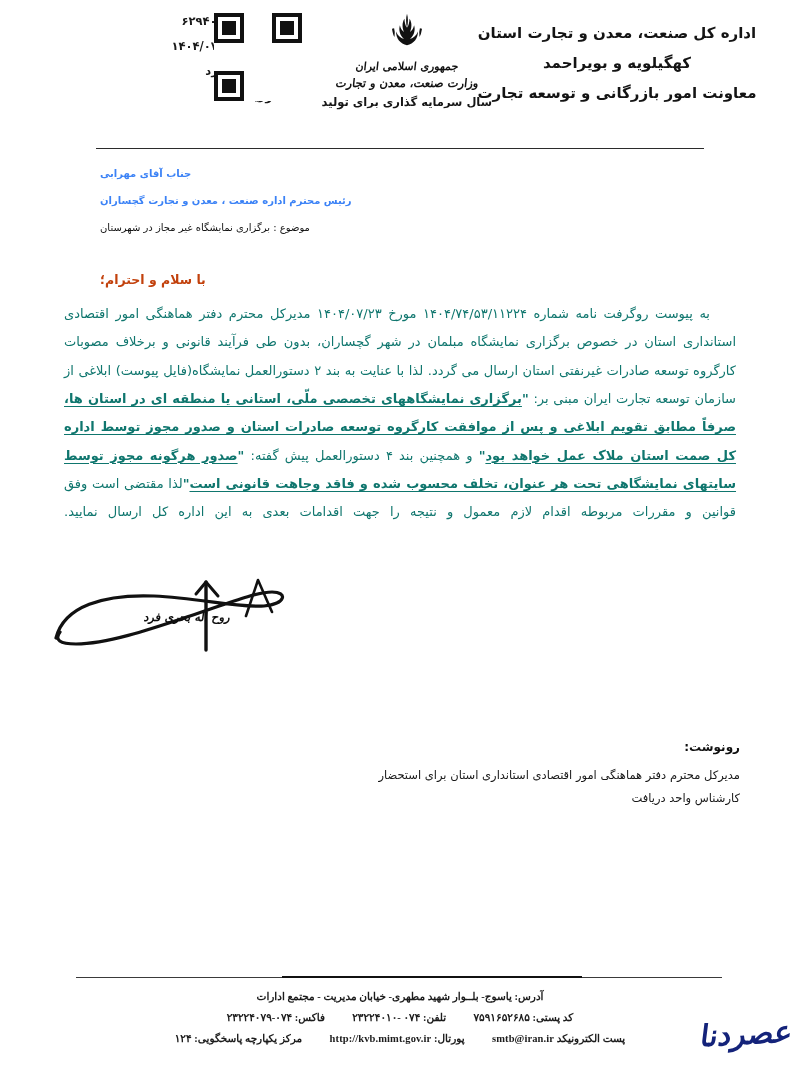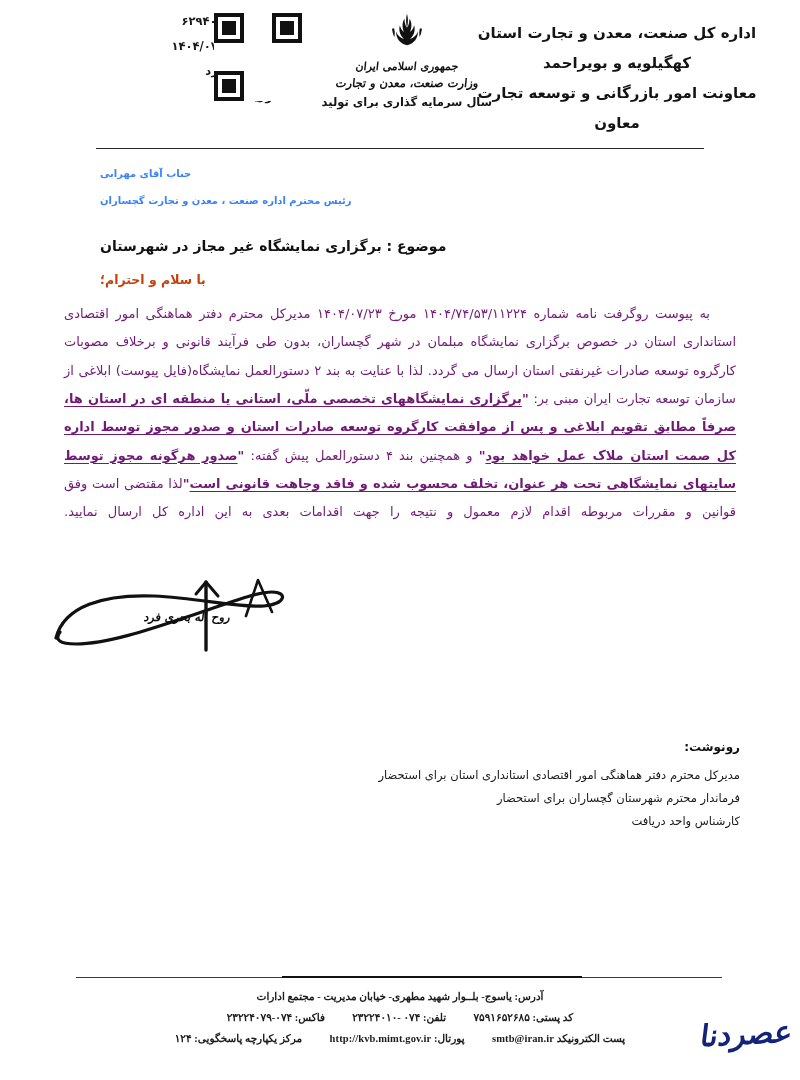--- a/index.html
+++ b/index.html
@@ -157,23 +157,23 @@
     direction: rtl;
   }
   .addressee .ln {
     font-size: 10px;
     font-weight: bold;
     color: #3b82f6;
     letter-spacing: 0.1px;
     margin-bottom: 16px;
   }
   .addressee .subject {
-    margin-top: 32px;
-    font-size: 14px;
-    font-weight: bold;
+    margin-top: 16px;
+    font-size: 10px;
+    font-weight: normal;
   }
 
   
   .salutation {
     position: absolute;
     top: 272px;
     right: 60px;
     width: 640px;
     text-align: left;
     font-size: 12.5px;
@@ -182,21 +182,21 @@
   }
   .body-text {
     position: absolute;
     top: 300px;
     right: 64px;
     width: 672px;
     text-align: justify;
     text-align-last: justify;
     font-size: 13px;
     line-height: 2.18;
-    color: #701a75;
+    color: #0f766e;
     letter-spacing: 0.05px;
   }
   .body-text .indent { display: inline-block; width: 26px; }
   .body-text b { font-weight: bold; }
   .body-text .uq {
     font-weight: bold;
     text-decoration: underline;
     text-underline-offset: 3px;
     text-decoration-thickness: 1.3px;
   }
@@ -312,21 +312,20 @@
     </svg>
     <div class="ministry-line1">جمهوری اسلامی ایران</div>
     <div class="ministry-line2">وزارت صنعت، معدن و تجارت</div>
   </div>
 
   <div class="year-slogan">سال سرمایه گذاری برای تولید</div>
 
   <div class="hdr-right">
     <div>اداره کل صنعت، معدن و تجارت استان کهگیلویه و بویراحمد</div>
     <div>معاونت امور بازرگانی و توسعه تجارت</div>
-    <div>معاون</div>
   </div>
 
   <div class="rule-top"></div>
 
   <div class="addressee">
     <div class="ln">جناب آقای مهرابی</div>
     <div class="ln">رئیس محترم اداره صنعت ، معدن و تجارت گچساران</div>
     <div class="subject">
       <span>موضوع :</span>
       <span>برگزاری نمایشگاه غیر مجاز در شهرستان</span>
@@ -345,21 +344,20 @@
       <path d="M156 16 L156 84" fill="none" stroke="#111" stroke-width="3.4" stroke-linecap="round"></path>
       <path d="M146 28 L156 16 L168 30" fill="none" stroke="#111" stroke-width="3" stroke-linecap="round" stroke-linejoin="round"></path>
       <path d="M196 50 L208 14 L222 46" fill="none" stroke="#111" stroke-width="2.6" stroke-linecap="round" stroke-linejoin="round"></path>
     </svg>
     <div class="sig-name">روح اله بحری فرد</div>
   </div>
 
   <div class="cc">
     <div class="cc-title">رونوشت:</div>
     <div class="cc-item">مدیرکل محترم دفتر هماهنگی امور اقتصادی استانداری استان برای استحضار</div>
-    <div class="cc-item">فرماندار محترم شهرستان گچساران برای استحضار</div>
     <div class="cc-item">کارشناس واحد دریافت</div>
   </div>
 
   <div class="rule-footer"></div>
 
   <div class="footer">
     <div class="footer-line">
       <span>آدرس:</span>
       <span>یاسوج- بلــوار شهید مطهری- خیابان مدیریت - مجتمع ادارات</span>
     </div>

